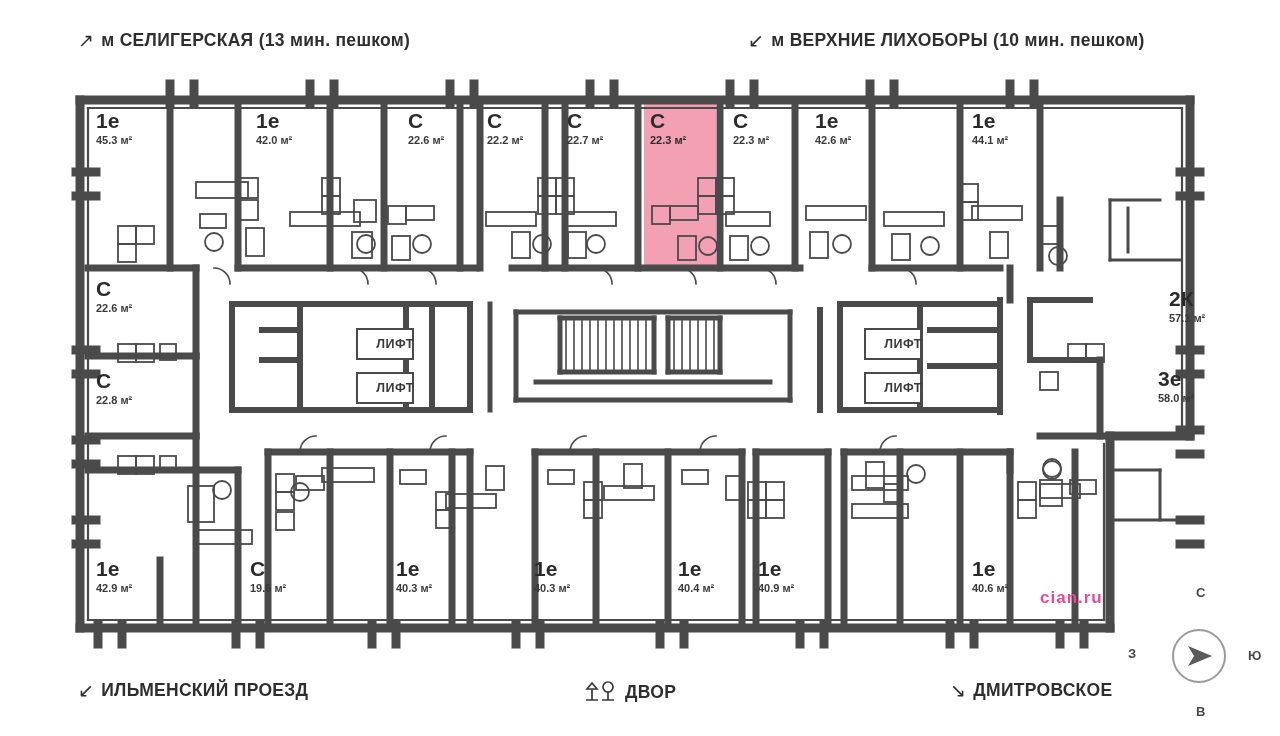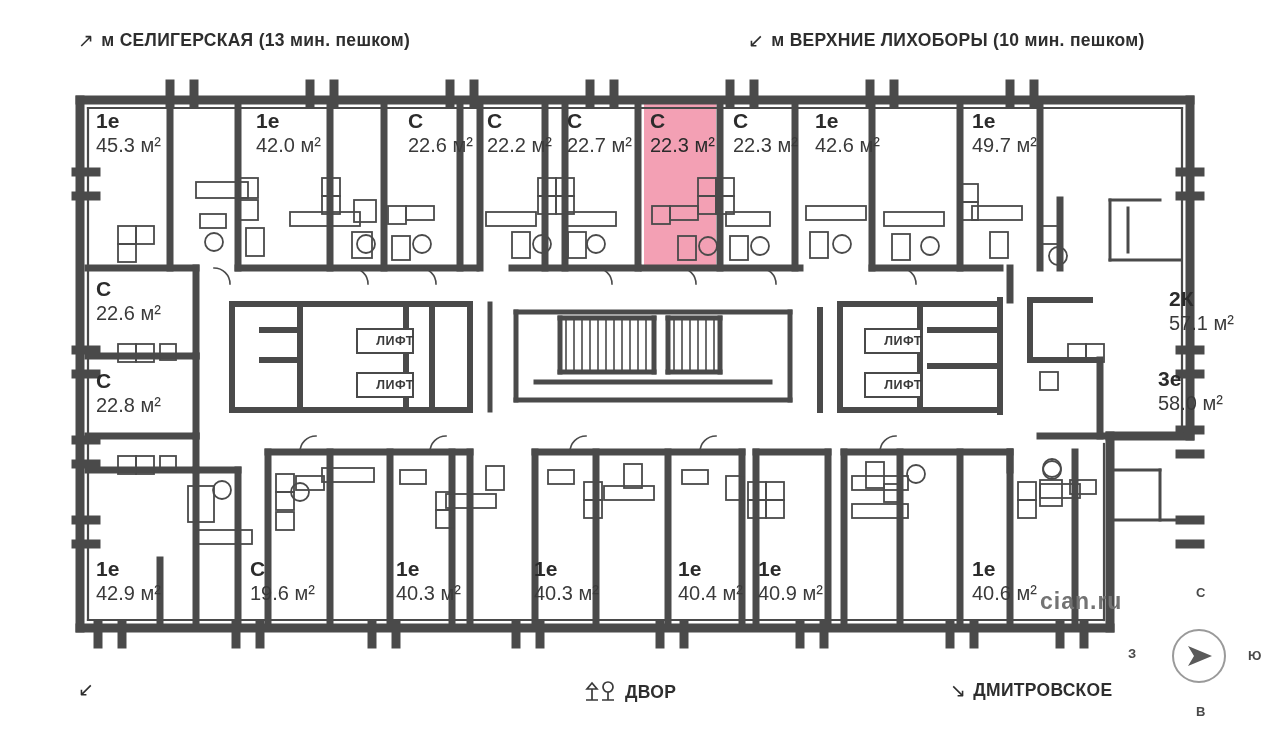--- a/index.html
+++ b/index.html
@@ -44,33 +44,33 @@
     white-space: nowrap;
     line-height: 1.05;
   }
   .unit .type {
     font-size: 21px;
     font-weight: bold;
     color: #2b2b2b;
     display: block;
   }
   .unit .area {
-    font-size: 20px;
-    font-weight: normal;
+    font-size: 11px;
+    font-weight: bold;
     color: #3a3a3a;
     display: block;
     margin-top: 3px;
   }
   .unit.sel .type, .unit.sel .area { color: #2b2b2b; }
 
   
   .lift {
     position: absolute;
     width: 58px;
-    height: 26px;
+    height: 32px;
     border: 2px solid #4a4a4a;
     background: #ffffff;
     display: flex;
     align-items: center;
     justify-content: center;
     font-size: 12.5px;
     font-weight: bold;
     letter-spacing: 0.5px;
     color: #3a3a3a;
     box-sizing: border-box;
@@ -90,23 +90,23 @@
   .compass-letter {
     position: absolute;
     font-size: 13px;
     font-weight: bold;
     color: #4a4a4a;
   }
 
   
   .watermark {
     position: absolute;
-    font-size: 23px;
+    font-size: 17px;
     font-weight: bold;
-    color: #737373;
+    color: #ec4899;
     letter-spacing: 1px;
     user-select: none;
   }
 
   
   .yard-icon { position: absolute; }
 </style>
 </head>
 <body>
 
@@ -522,21 +522,21 @@
   <div class="unit" style="left:733px; top:110px;">
     <span class="type">С</span>
     <span class="area">22.3 м²</span>
   </div>
   <div class="unit" style="left:815px; top:110px;">
     <span class="type">1е</span>
     <span class="area">42.6 м²</span>
   </div>
   <div class="unit" style="left:972px; top:110px;">
     <span class="type">1е</span>
-    <span class="area">49.7 м²</span>
+    <span class="area">44.1 м²</span>
   </div>
   <div class="unit" style="left:96px; top:278px;">
     <span class="type">С</span>
     <span class="area">22.6 м²</span>
   </div>
   <div class="unit" style="left:96px; top:370px;">
     <span class="type">С</span>
     <span class="area">22.8 м²</span>
   </div>
   <div class="unit" style="left:1125px; top:288px;margin-left:44px;">
@@ -582,20 +582,21 @@
   <svg class="abs" style="left:1172px; top:629px;" width="54" height="54">
     <polygon points="40,27 16,17 22,27 16,37" fill="#5a5a5a"></polygon>
   </svg>
   <div class="compass-letter" style="left:1196px; top:585px;">С</div>
   <div class="compass-letter" style="left:1196px; top:704px;">В</div>
   <div class="compass-letter" style="left:1248px; top:648px;">Ю</div>
   <div class="compass-letter" style="left:1128px; top:646px;">З</div>
 
   <div class="edge-label abs" style="left:78px; top:680px;">
     <span class="arrow">↙</span>
+    <span>ИЛЬМЕНСКИЙ ПРОЕЗД</span>
   </div>
 
   <div class="edge-label abs" style="left:584px; top:680px;">
     <svg class="yard-icon" style="position:relative;" width="34" height="24" viewBox="0 0 34 24">
       <path d="M2 20 H14 M8 20 V9 M3 9 h10 l-5 -6 z" stroke="#3a3a3a" stroke-width="1.7" fill="none"></path>
       <circle cx="24" cy="7" r="5" stroke="#3a3a3a" stroke-width="1.7" fill="none"></circle>
       <path d="M24 12 V20 M18 20 H30" stroke="#3a3a3a" stroke-width="1.7" fill="none"></path>
     </svg>
     <span>ДВОР</span>
   </div>

